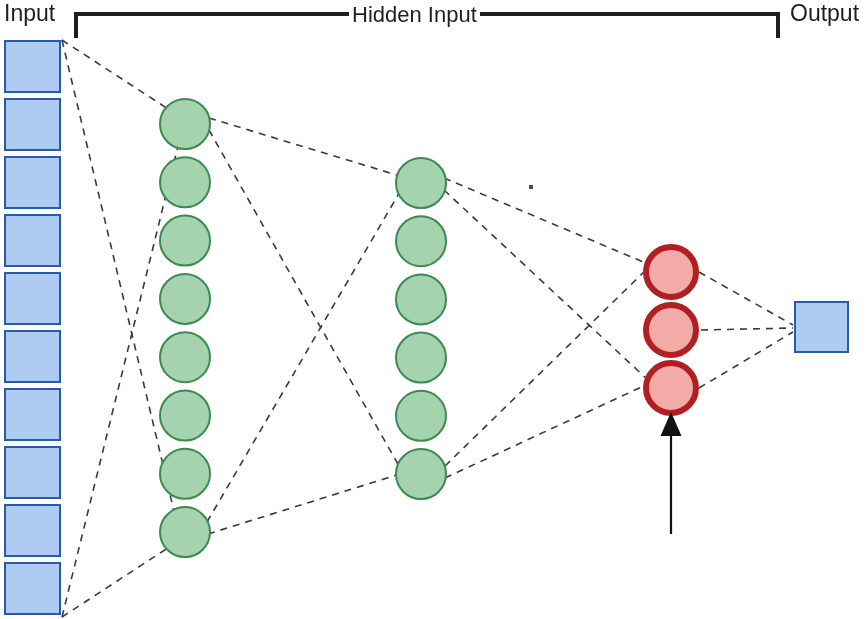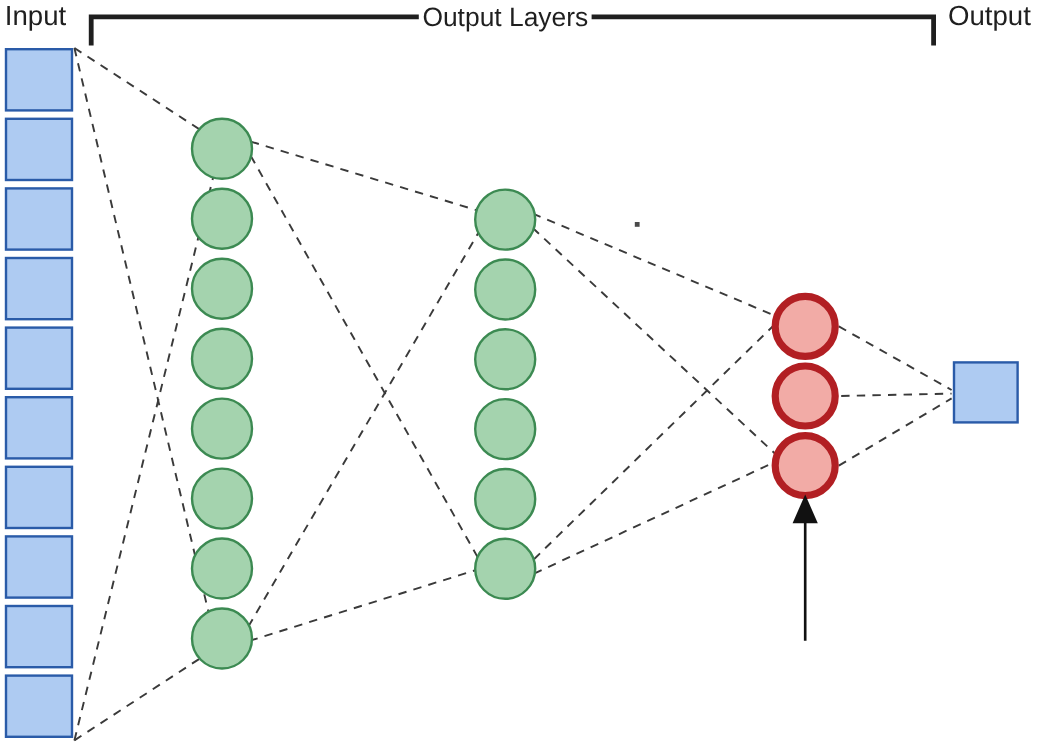--- a/index.html
+++ b/index.html
@@ -142,18 +142,18 @@
     <g>
       <line x1="671" y1="534" x2="671" y2="432" stroke="#111111" stroke-width="2.2"></line>
       <polygon points="671,412 681.5,436 660.5,436" fill="#111111"></polygon>
     </g>
 
     <rect x="529" y="185" width="4" height="4" fill="#4a4a4a"></rect>
   </svg>
 
   <div class="label-text" id="label-input">Input</div>
 
-  <div class="label-text" id="label-hidden">Output Layers</div>
+  <div class="label-text" id="label-hidden">Hidden Input</div>
 
   <div class="label-text" id="label-output">Output</div>
 
 
 </div>
 
 </body></html>

